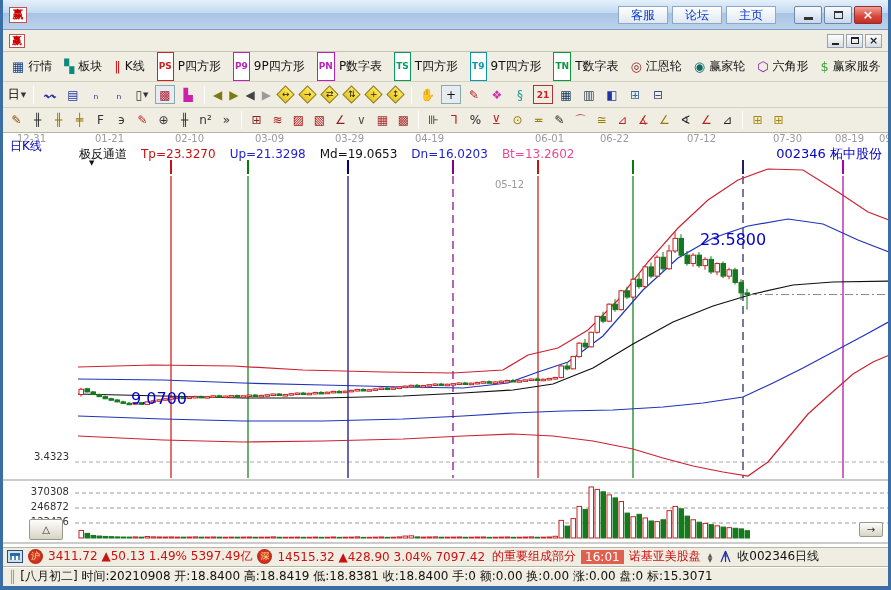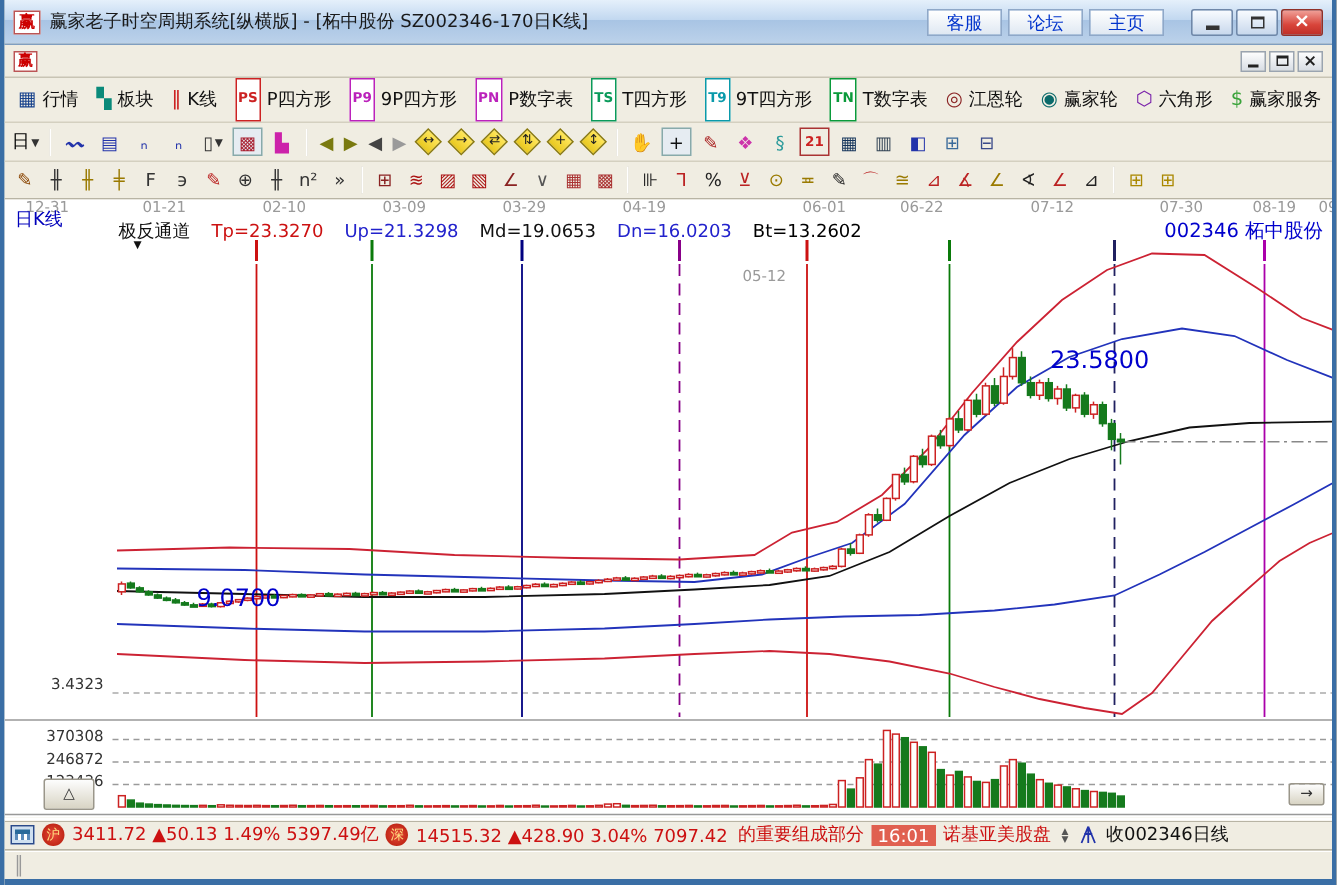--- a/index.html
+++ b/index.html
@@ -70,21 +70,20 @@
      background:repeating-linear-gradient(90deg,#5a8aba 0 2px,#fff 2px 4px);}
   .botstrip{position:absolute;left:0;top:586px;width:100%;height:4px;background:#3a6ea5;}
 </style>
 </head>
 <body>
 
 <div id="win">
 
   <div class="titlebar">
     <div class="applogo">赢</div>
-    <div class="title-text">赢家老子时空周期系统[纵横版] - [柘中股份  SZ002346-170日K线]</div>
     <div class="tb-btns">
       <div class="hbtn">客服</div>
       <div class="hbtn">论坛</div>
       <div class="hbtn">主页</div>
       <div class="winctl">
         <div class="wbtn">
             <div class="ic-min"></div>
           </div>
         <div class="wbtn">
             <div class="ic-max"></div>
@@ -266,21 +265,21 @@
         <div class="datelab" style="left: 492px; margin-top: 46px;">05-12</div>
         <div class="datelab" style="left: 532px;">06-01</div>
         <div class="datelab" style="left: 597px;">06-22</div>
         <div class="datelab" style="left: 684px;">07-12</div>
         <div class="datelab" style="left: 770px;">07-30</div>
         <div class="datelab" style="left: 832px;">08-19</div>
         <div class="datelab" style="left: 876px;">09-08</div>
       </div>
     <div class="paneLab">日K线</div>
     <div class="indrow">
-      <span style="color:#111;">极反通道</span><span id="indvals"><span style="color: rgb(204, 17, 17);">Tp=23.3270</span><span style="color: rgb(34, 34, 204);">Up=21.3298</span><span style="color: rgb(17, 17, 17);">Md=19.0653</span><span style="color: rgb(34, 34, 204);">Dn=16.0203</span><span style="color: #000000;">Bt=13.2602</span></span>
+      <span style="color:#111;">极反通道</span><span id="indvals"><span style="color: rgb(204, 17, 17);">Tp=23.3270</span><span style="color: rgb(34, 34, 204);">Up=21.3298</span><span style="color: rgb(17, 17, 17);">Md=19.0653</span><span style="color: rgb(34, 34, 204);">Dn=16.0203</span><span style="color: #ec4899;">Bt=13.2602</span></span>
     </div>
     <div style="position:absolute;left:86px;top:26px;font-size:7px;color:#111;">▼</div>
     <div class="stockid">002346  柘中股份</div>
 
     <svg id="csvg" width="891" height="412" viewBox="0 133 891 412">
         <line x1="72" y1="462" x2="891" y2="462" stroke="#aaa" stroke-dasharray="4 3" stroke-width="1"></line>
         <line x1="0" y1="480" x2="891" y2="480" stroke="#999"></line>
         <line x1="72" y1="493" x2="891" y2="493" stroke="#9a9a9a" stroke-dasharray="4 3"></line>
         <line x1="72" y1="508" x2="891" y2="508" stroke="#9a9a9a" stroke-dasharray="4 3"></line>
         <line x1="72" y1="523" x2="891" y2="523" stroke="#9a9a9a" stroke-dasharray="4 3"></line>
@@ -671,16 +670,17 @@
         <span>▼</span>
       </span>
     <svg width="13" height="15" style="flex:none;">
         <path d="M6.5 2 L2 13 M6.5 2 L11 13 M6.5 2 L6.5 13 M3.8 7 L9.2 7" stroke="#2233aa" stroke-width="1.2" fill="none"></path>
       </svg>
     <span style="color:#111;">收002346日线</span>
   </div>
 
   <div class="sbar" id="sb2">
     <span style="color:#999;margin-right:4px;">║</span>
+    <span>[八月初二] 时间:20210908 开:18.8400 高:18.8419 低:18.8381 收:18.8400 手:0 额:0.00 换:0.00 涨:0.00 盘:0 标:15.3071</span>
   </div>
 
   <div class="botstrip"></div>
 </div>
 
 </body></html>

